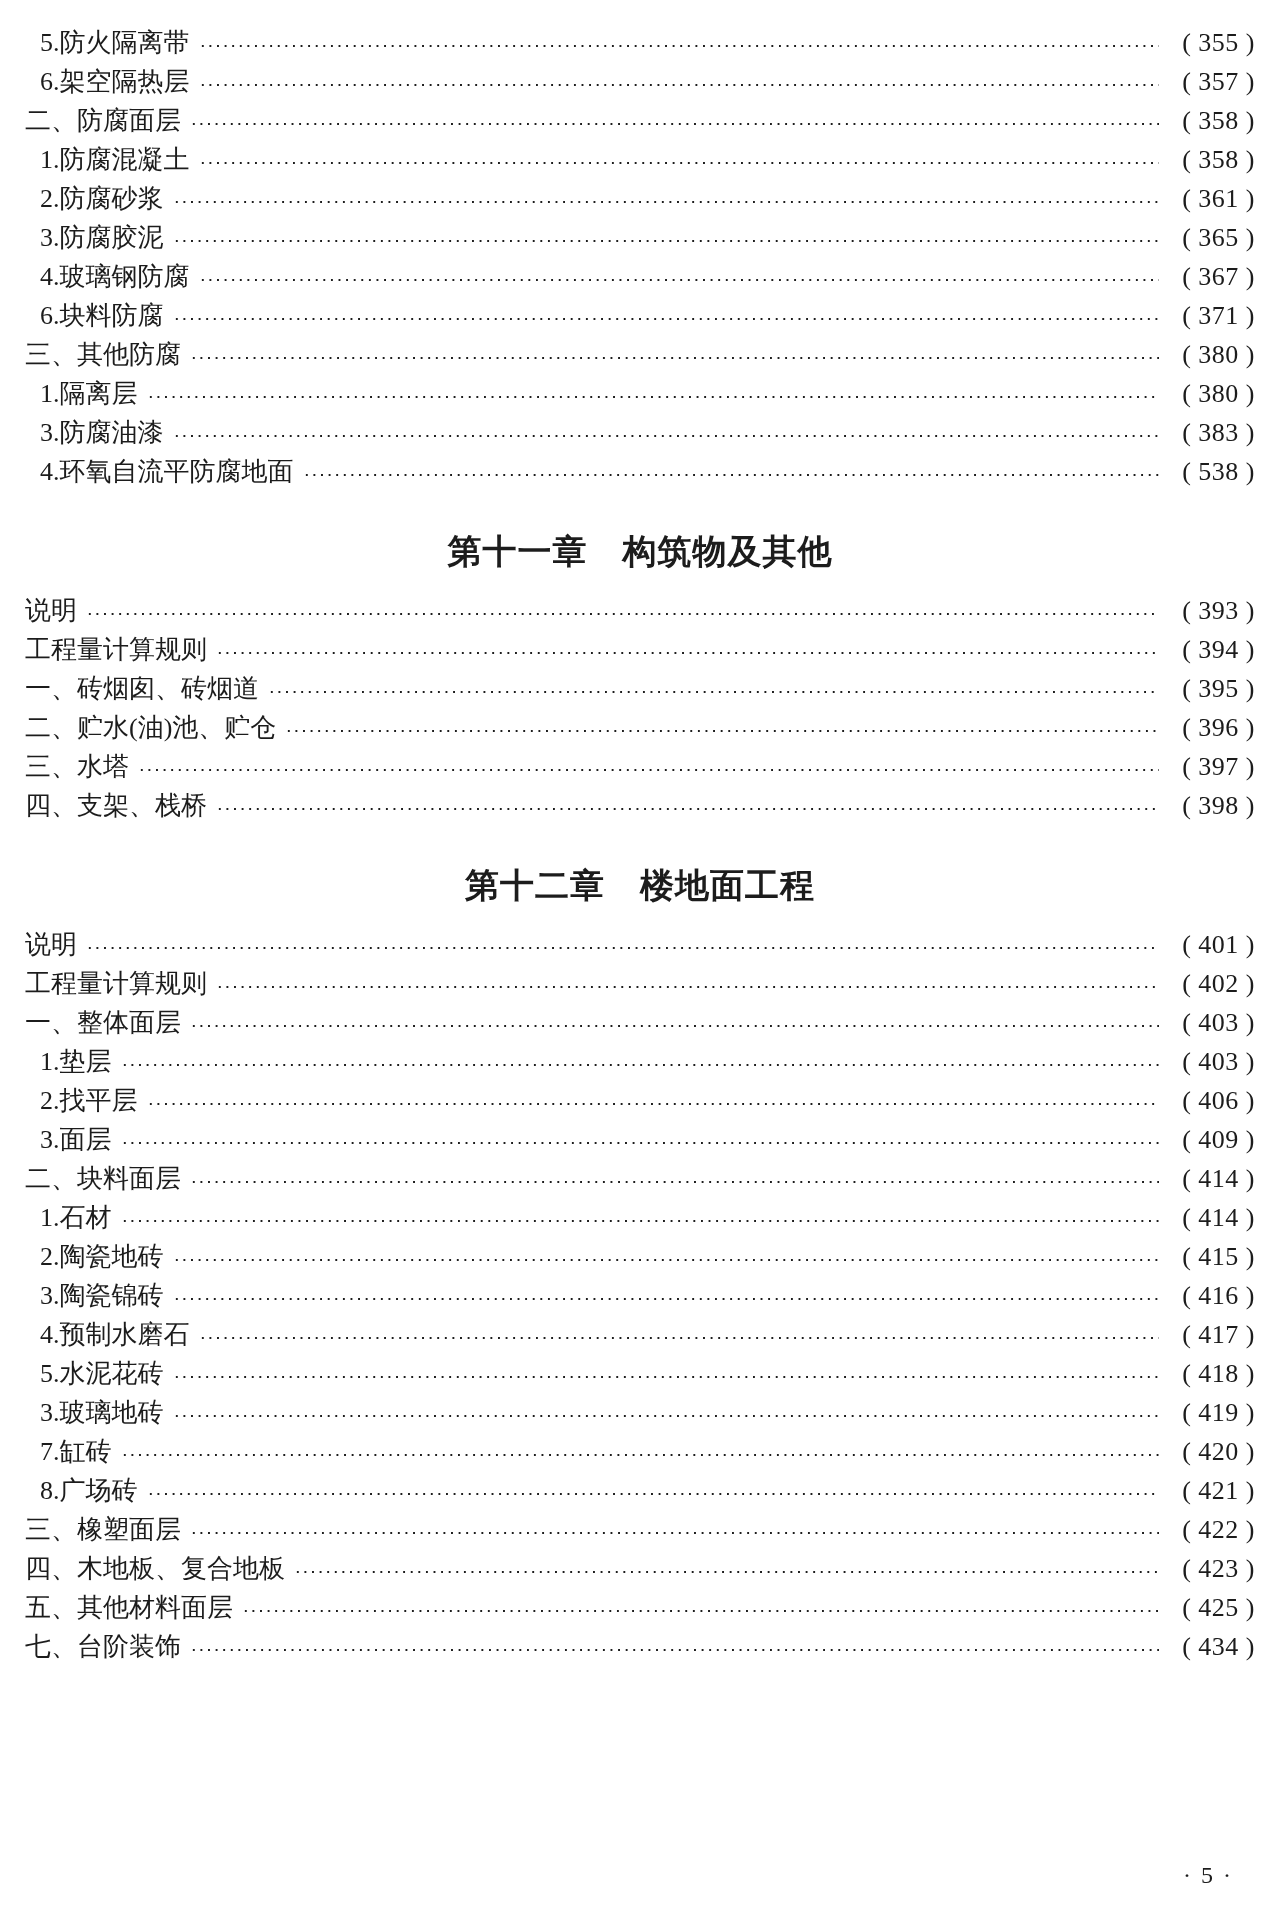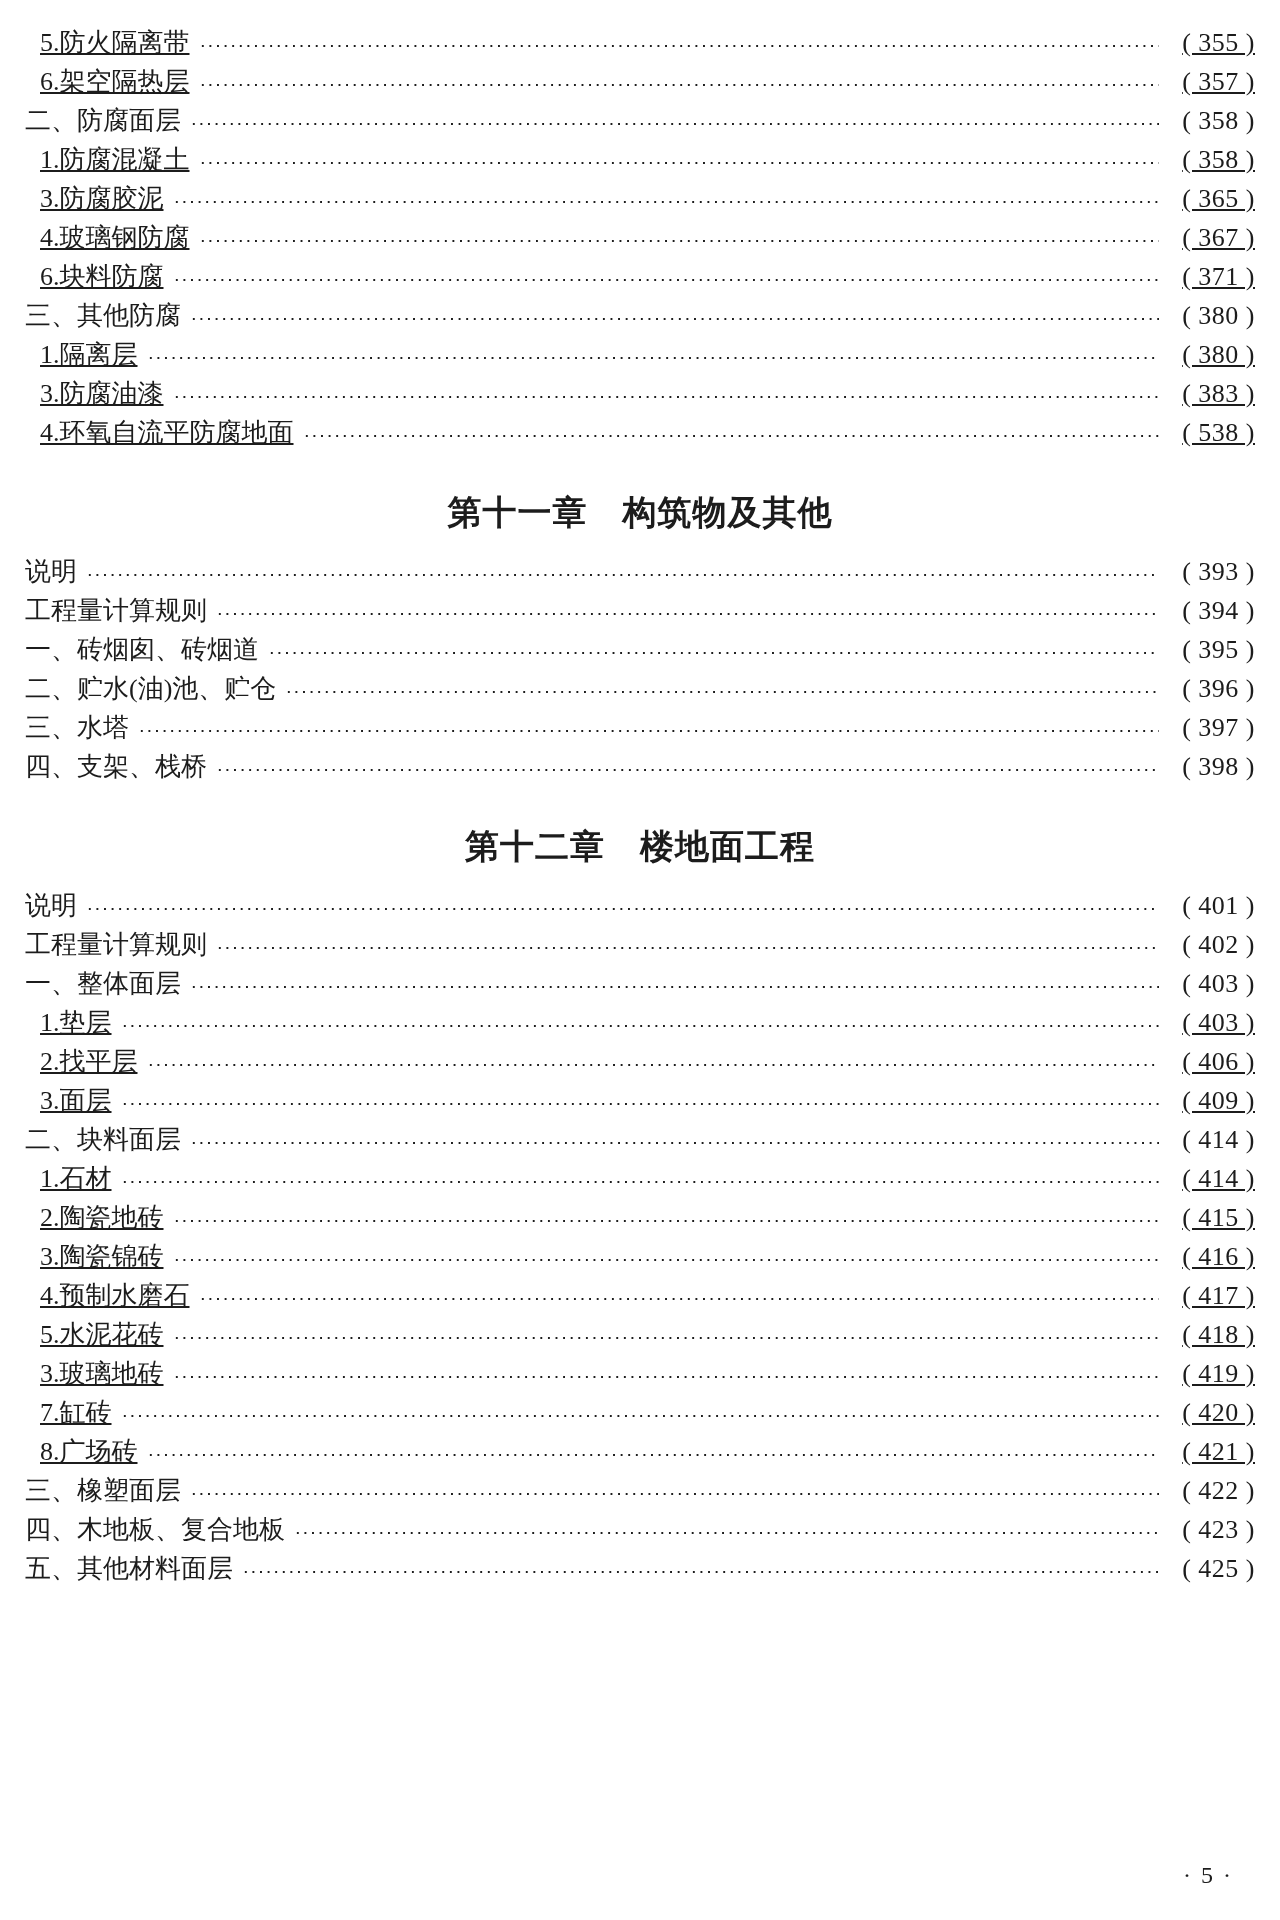--- a/index.html
+++ b/index.html
@@ -18,21 +18,21 @@
   .toc{display:block;}
   .toc-section{display:block;}
   .toc-row{
     display:flex;
     align-items:center;
     height:39px;
     font-size:26px;
     line-height:39px;
     white-space:nowrap;
   }
-  .toc-row.level-1{padding-left:15px;text-decoration:underline;}
+  .toc-row.level-1{padding-left:15px;}
   .entry-label{flex:0 0 auto;}
   .leader{
     flex:1 1 auto;
     height:8px;
     margin:0 10px 0 9px;
     transform:translateY(3px);
     background:radial-gradient(circle, #1d1d1d 1.15px, rgba(0,0,0,0) 1.5px) 0 50% / 7.6px 8px repeat-x;
   }
   .entry-page{
     flex:0 0 auto;
@@ -78,20 +78,25 @@
           <span class="entry-label">二、防腐面层</span>
           <span class="leader"></span>
           <span class="entry-page">( 358 )</span>
         </div>
         <div class="toc-row level-1">
           <span class="entry-label">1.防腐混凝土</span>
           <span class="leader"></span>
           <span class="entry-page">( 358 )</span>
         </div>
         <div class="toc-row level-1">
+          <span class="entry-label">2.防腐砂浆</span>
+          <span class="leader"></span>
+          <span class="entry-page">( 361 )</span>
+        </div>
+        <div class="toc-row level-1">
           <span class="entry-label">3.防腐胶泥</span>
           <span class="leader"></span>
           <span class="entry-page">( 365 )</span>
         </div>
         <div class="toc-row level-1">
           <span class="entry-label">4.玻璃钢防腐</span>
           <span class="leader"></span>
           <span class="entry-page">( 367 )</span>
         </div>
         <div class="toc-row level-1">
@@ -237,17 +242,22 @@
         </div>
         <div class="toc-row level-0">
           <span class="entry-label">四、木地板、复合地板</span>
           <span class="leader"></span>
           <span class="entry-page">( 423 )</span>
         </div>
         <div class="toc-row level-0">
           <span class="entry-label">五、其他材料面层</span>
           <span class="leader"></span>
           <span class="entry-page">( 425 )</span>
+        </div>
+        <div class="toc-row level-0">
+          <span class="entry-label">七、台阶装饰</span>
+          <span class="leader"></span>
+          <span class="entry-page">( 434 )</span>
         </div>
       </section>
     </main>
   <div class="footer">· 5 ·</div>
 </div>
 
 </body></html>

